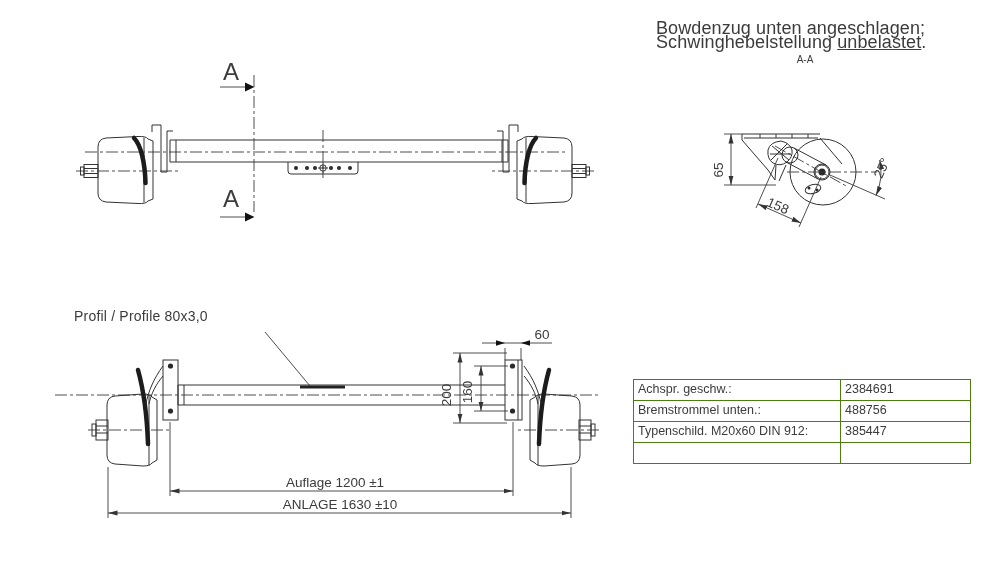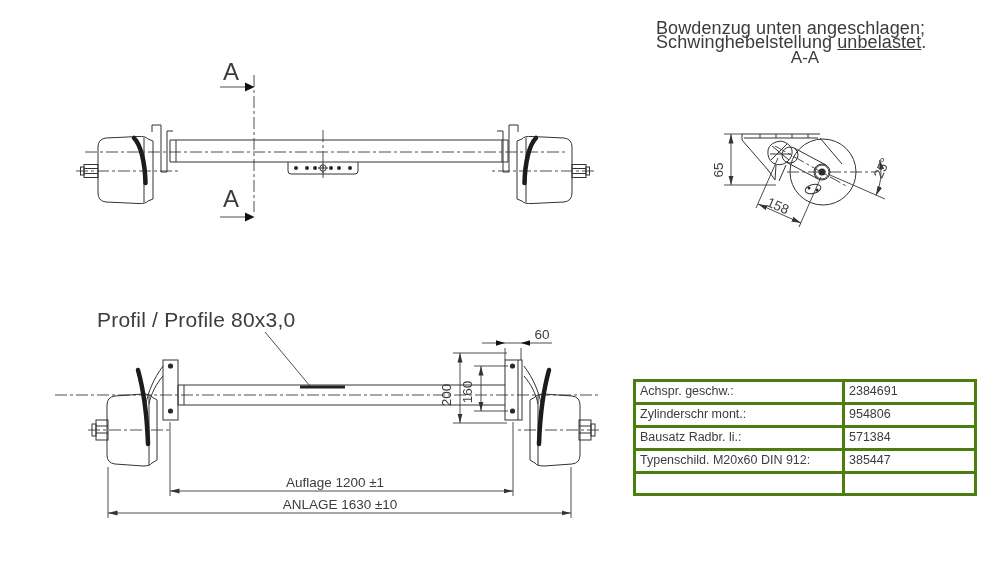--- a/index.html
+++ b/index.html
@@ -1,25 +1,25 @@
 <!DOCTYPE html>
 <html><head>
 <meta charset="utf-8">
 <style>
   html,body { margin:0; padding:0; background:#ffffff; }
   .canvas { position:relative; width:1000px; height:569px; background:#ffffff;
             font-family:"Liberation Sans", sans-serif; color:#3c3c3c; overflow:hidden; }
   .abs { position:absolute; }
   .notes { left:656px; top:21px; font-size:18px; line-height:14px; letter-spacing:0.1px; white-space:nowrap; }
   .notes .ul { text-decoration:underline; }
-  .aa-title { left:680px; top:48px; width:250px; text-align:center; font-size:17px; }
-  .profile-label { left:97px; top:308px; font-size:21px; letter-spacing:0.2px; white-space:nowrap; }
+  .aa-title { left:680px; top:54px; width:250px; text-align:center; font-size:10px; }
+  .profile-label { left:74px; top:308px; font-size:14px; letter-spacing:0.2px; white-space:nowrap; }
   table.parts { position:absolute; left:633px; top:379px; border-collapse:collapse;
                 font-size:12.5px; color:#3c3c3c; table-layout:fixed; }
-  table.parts td { border:3px solid #4d7c0f; height:18.9px; padding:0 3px 1px 4px;
+  table.parts td { border:1px solid #4d7c0f; height:18.9px; padding:0 3px 1px 4px;
                    white-space:nowrap; overflow:hidden; vertical-align:middle; }
   table.parts td.c1 { width:199px; }
   table.parts td.c2 { width:122px; }
   svg.view { position:absolute; overflow:visible; }
   svg text { fill:#3c3c3c; font-family:"Liberation Sans", sans-serif; }
   .ln  { stroke:#333333; stroke-width:1; fill:none; }
   .cl  { stroke:#3a3a3a; stroke-width:0.9; fill:none; stroke-dasharray:12 3 3 3; }
   .blade { stroke:#1c1c1c; stroke-width:4.5; fill:none; stroke-linecap:round; }
   .filldark { fill:#2a2a2a; stroke:none; }
   .dim { stroke:#3a3a3a; stroke-width:0.9; fill:none; }
@@ -215,26 +215,22 @@
     </g>
   </svg>
 
   <table class="parts">
     <tbody>
       <tr>
         <td class="c1">Achspr. geschw.:</td>
         <td class="c2">2384691</td>
       </tr>
       <tr>
-        <td class="c1">Zylinderschr mont.:</td>
-        <td class="c2">954806</td>
-      </tr>
-      <tr>
-        <td class="c1">Bausatz Radbr. li.:</td>
-        <td class="c2">571384</td>
+        <td class="c1">Bremstrommel unten.:</td>
+        <td class="c2">488756</td>
       </tr>
       <tr>
         <td class="c1">Typenschild. M20x60 DIN 912:</td>
         <td class="c2">385447</td>
       </tr>
       <tr>
         <td class="c1"></td>
         <td class="c2"></td>
       </tr>
     </tbody>

